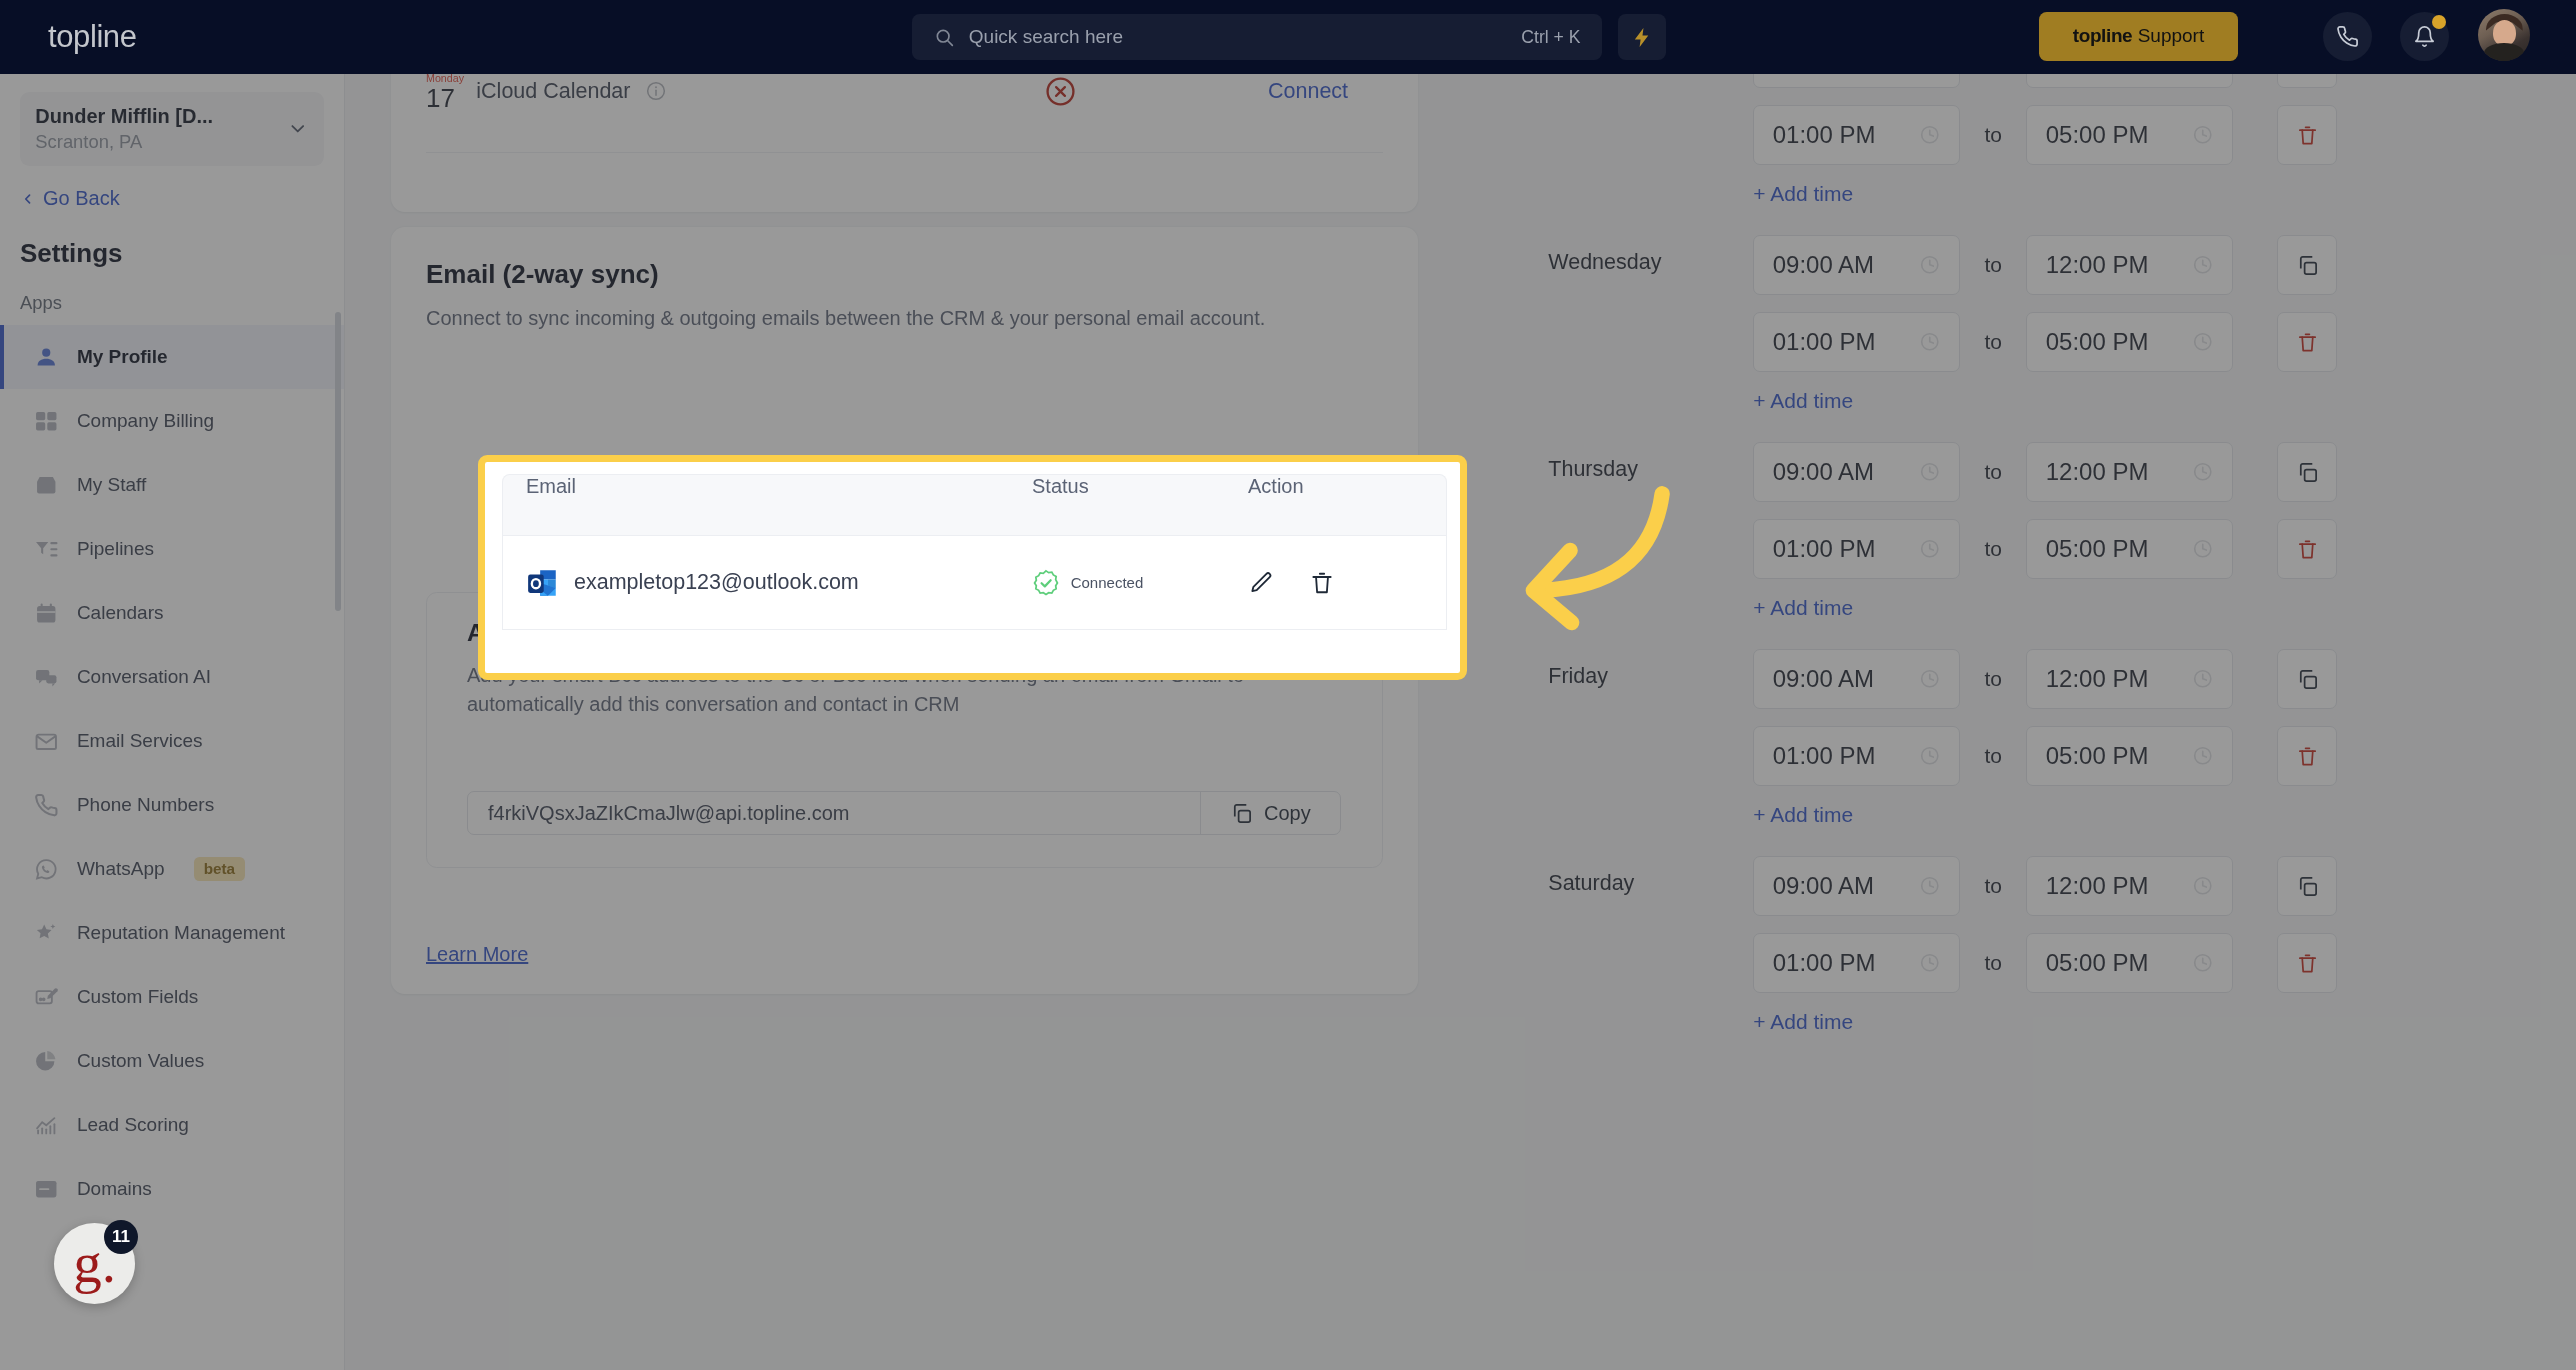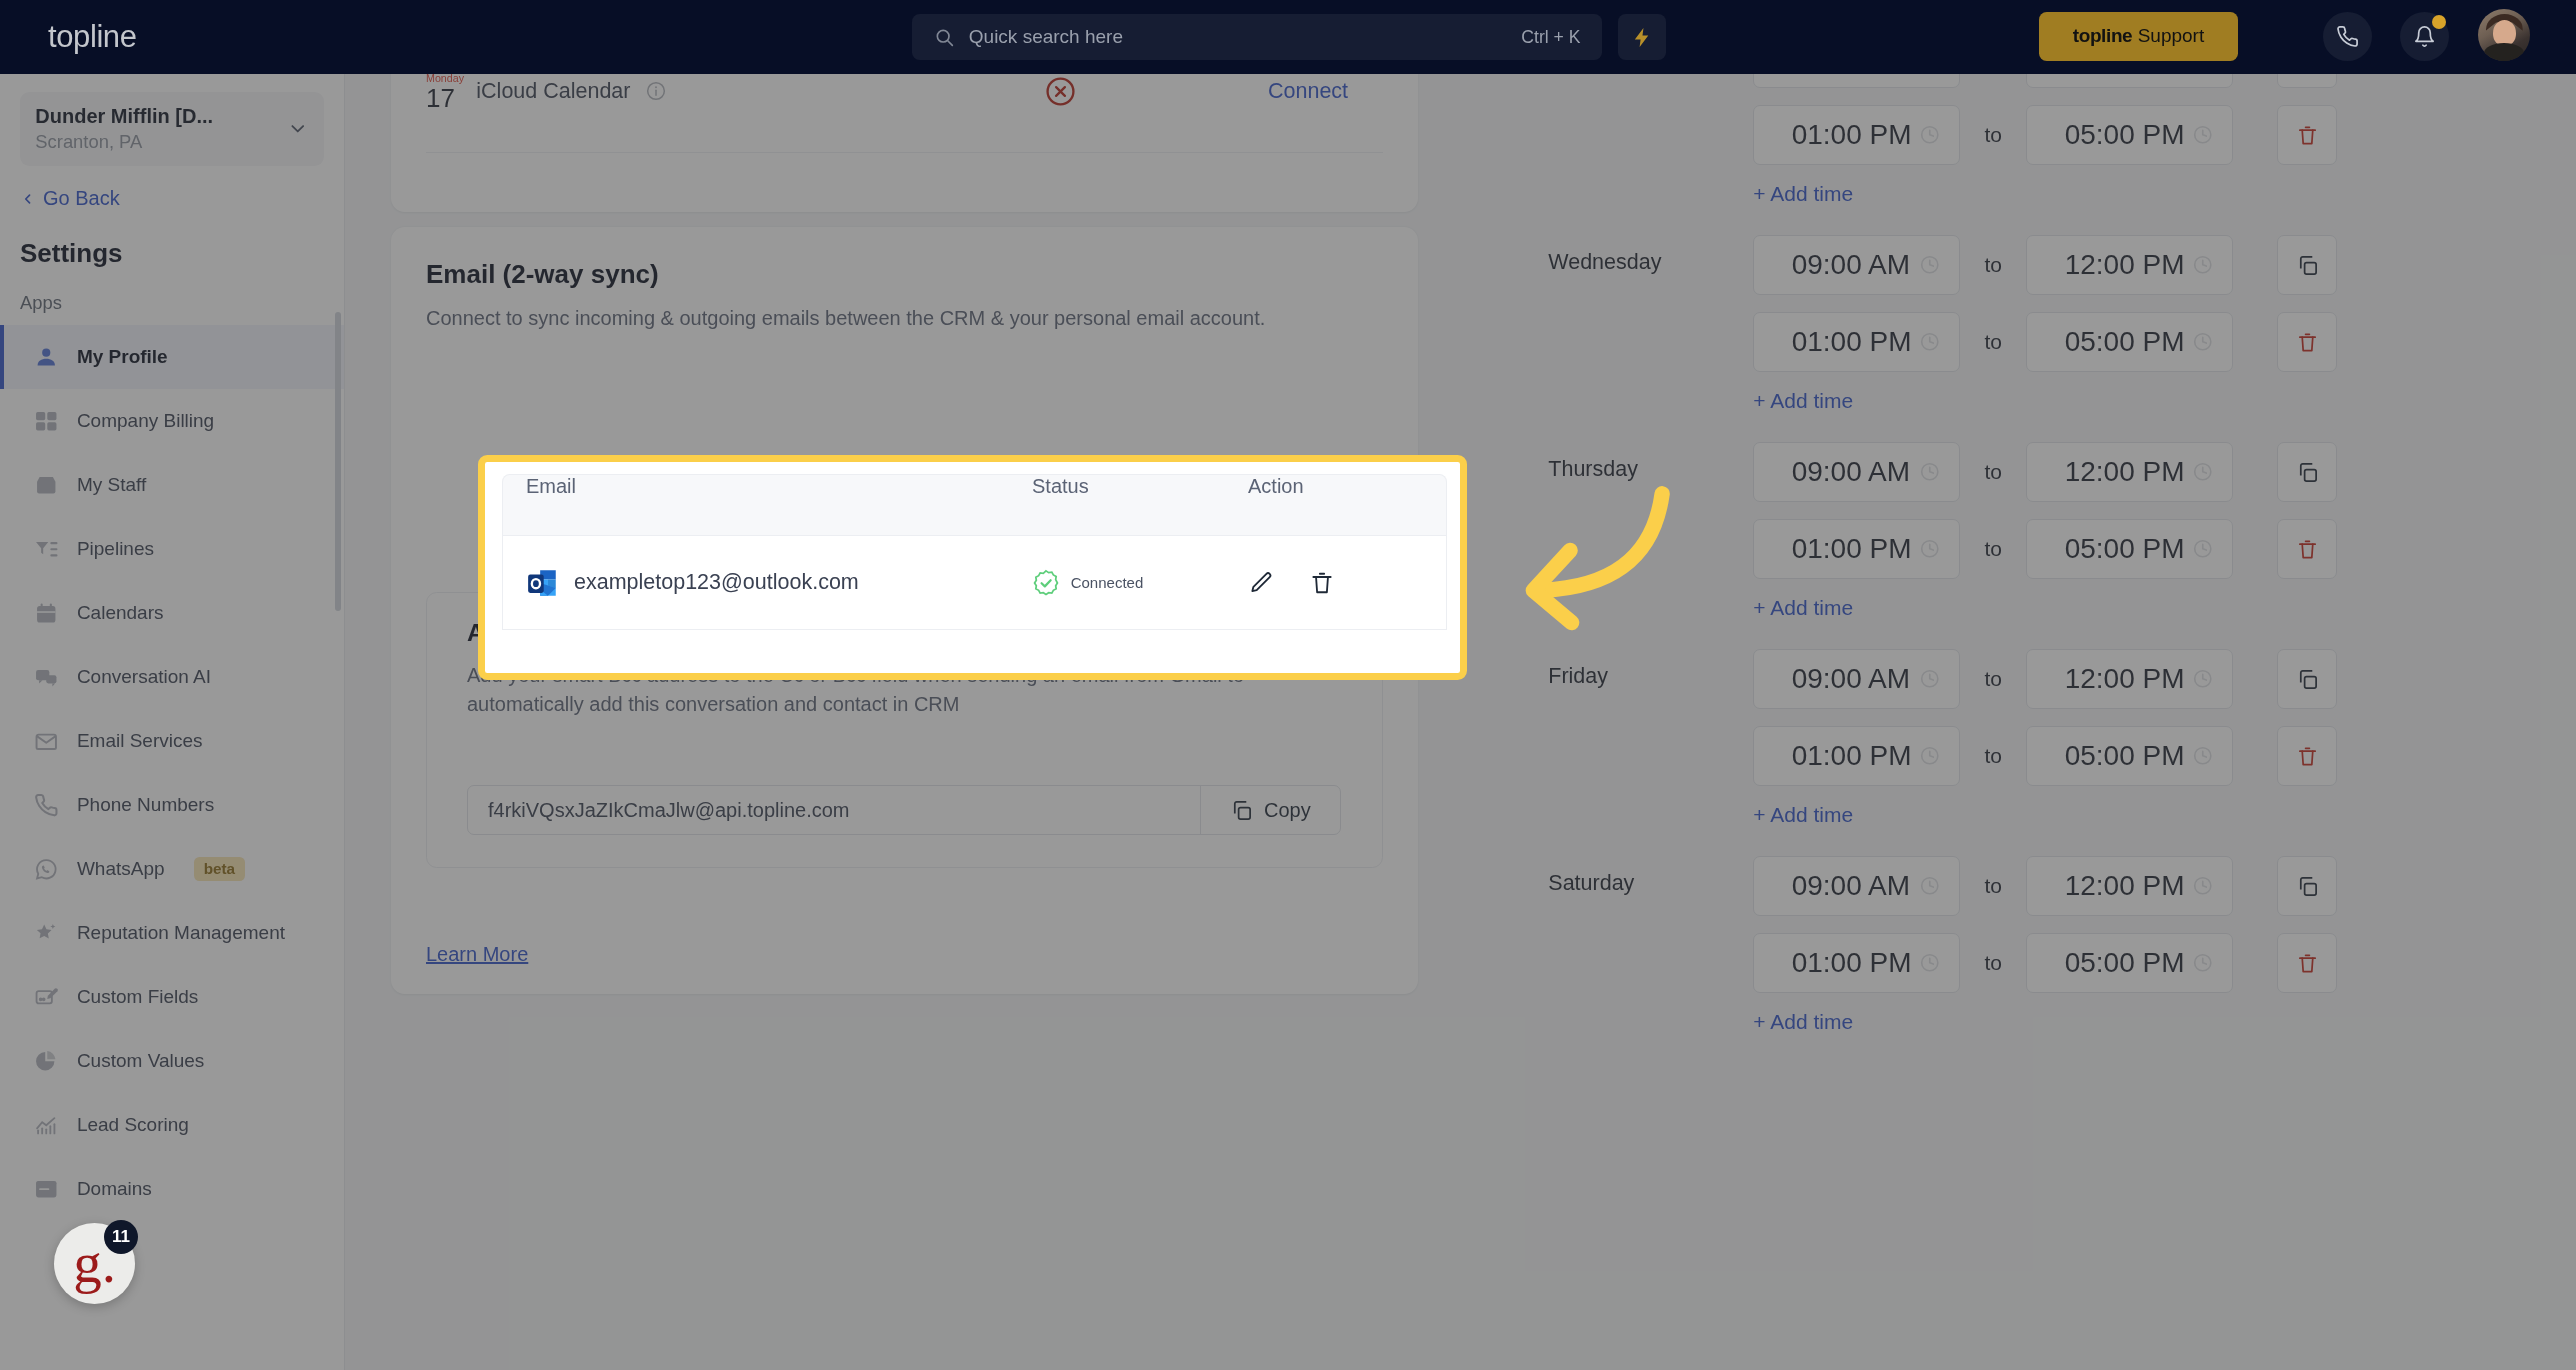--- a/index.html
+++ b/index.html
@@ -175,21 +175,21 @@
   .act-ico { width: 26px; height: 26px; }
 
   
   .bcc-card {
     position: absolute; left: 35px; top: 365px; width: 957px; height: 276px;
     background: #fff; border: 0.8px solid #ebedf1; border-radius: 10.7px; padding: 26px 40px;
   }
   .bcc-h { font-size: 24.5px; color: #0c1222; font-weight: 700; }
   .bcc-sub { margin-top: 14px; font-size: 20px; line-height: 1.45; color: #5b6375; width: 866px; }
   .bcc-field {
-    position: absolute; left: 40px; bottom: 32px; width: 874px; height: 50px;
+    position: absolute; left: 40px; bottom: 32px; width: 874px; height: 44px;
     border: 0.8px solid #dfe2e8; border-radius: 7px; display: flex; align-items: center;
   }
   .bcc-val { flex: 1; padding-left: 20px; font-size: 20px; color: #3a4152; }
   .copy-btn {
     width: 140px; height: 100%; border-left: 0.8px solid #dfe2e8;
     display: flex; align-items: center; justify-content: center; gap: 10.7px;
     font-size: 20px; color: #1f2937;
   }
   .copy-ico { width: 23px; height: 23px; }
   .learn-more {
@@ -202,21 +202,21 @@
   .day-block { position: relative; margin-bottom: 29px; }
   .day-name {
     position: absolute; left: 0; top: 15.3px; width: 176px;
     font-size: 21.5px; color: #1f2430;
   }
   .trow { display: flex; align-items: center; margin-left: 205px; margin-bottom: 17px; }
   .tfield {
     width: 207px; height: 60px; border: 0.8px solid #dfe2e8; border-radius: 7px;
     background: #fff; display: flex; align-items: center; padding: 0 18.4px;
   }
-  .tval { flex: 1; font-size: 28px; color: #1f2430; margin-left: 19px; }
+  .tval { flex: 1; font-size: 24px; color: #1f2430; }
   .clock { width: 21.5px; height: 21.5px; opacity: .35; }
   .to-lbl { width: 66px; text-align: center; font-size: 21px; color: #1f2430; }
   .sq-btn {
     width: 60px; height: 60px; margin-left: 44px; border: 0.8px solid #dfe2e8;
     border-radius: 7px; background: #fff; display: flex;
     align-items: center; justify-content: center;
   }
   .add-time { margin-left: 205px; font-size: 21px; color: #2f52c8; }
 
   

